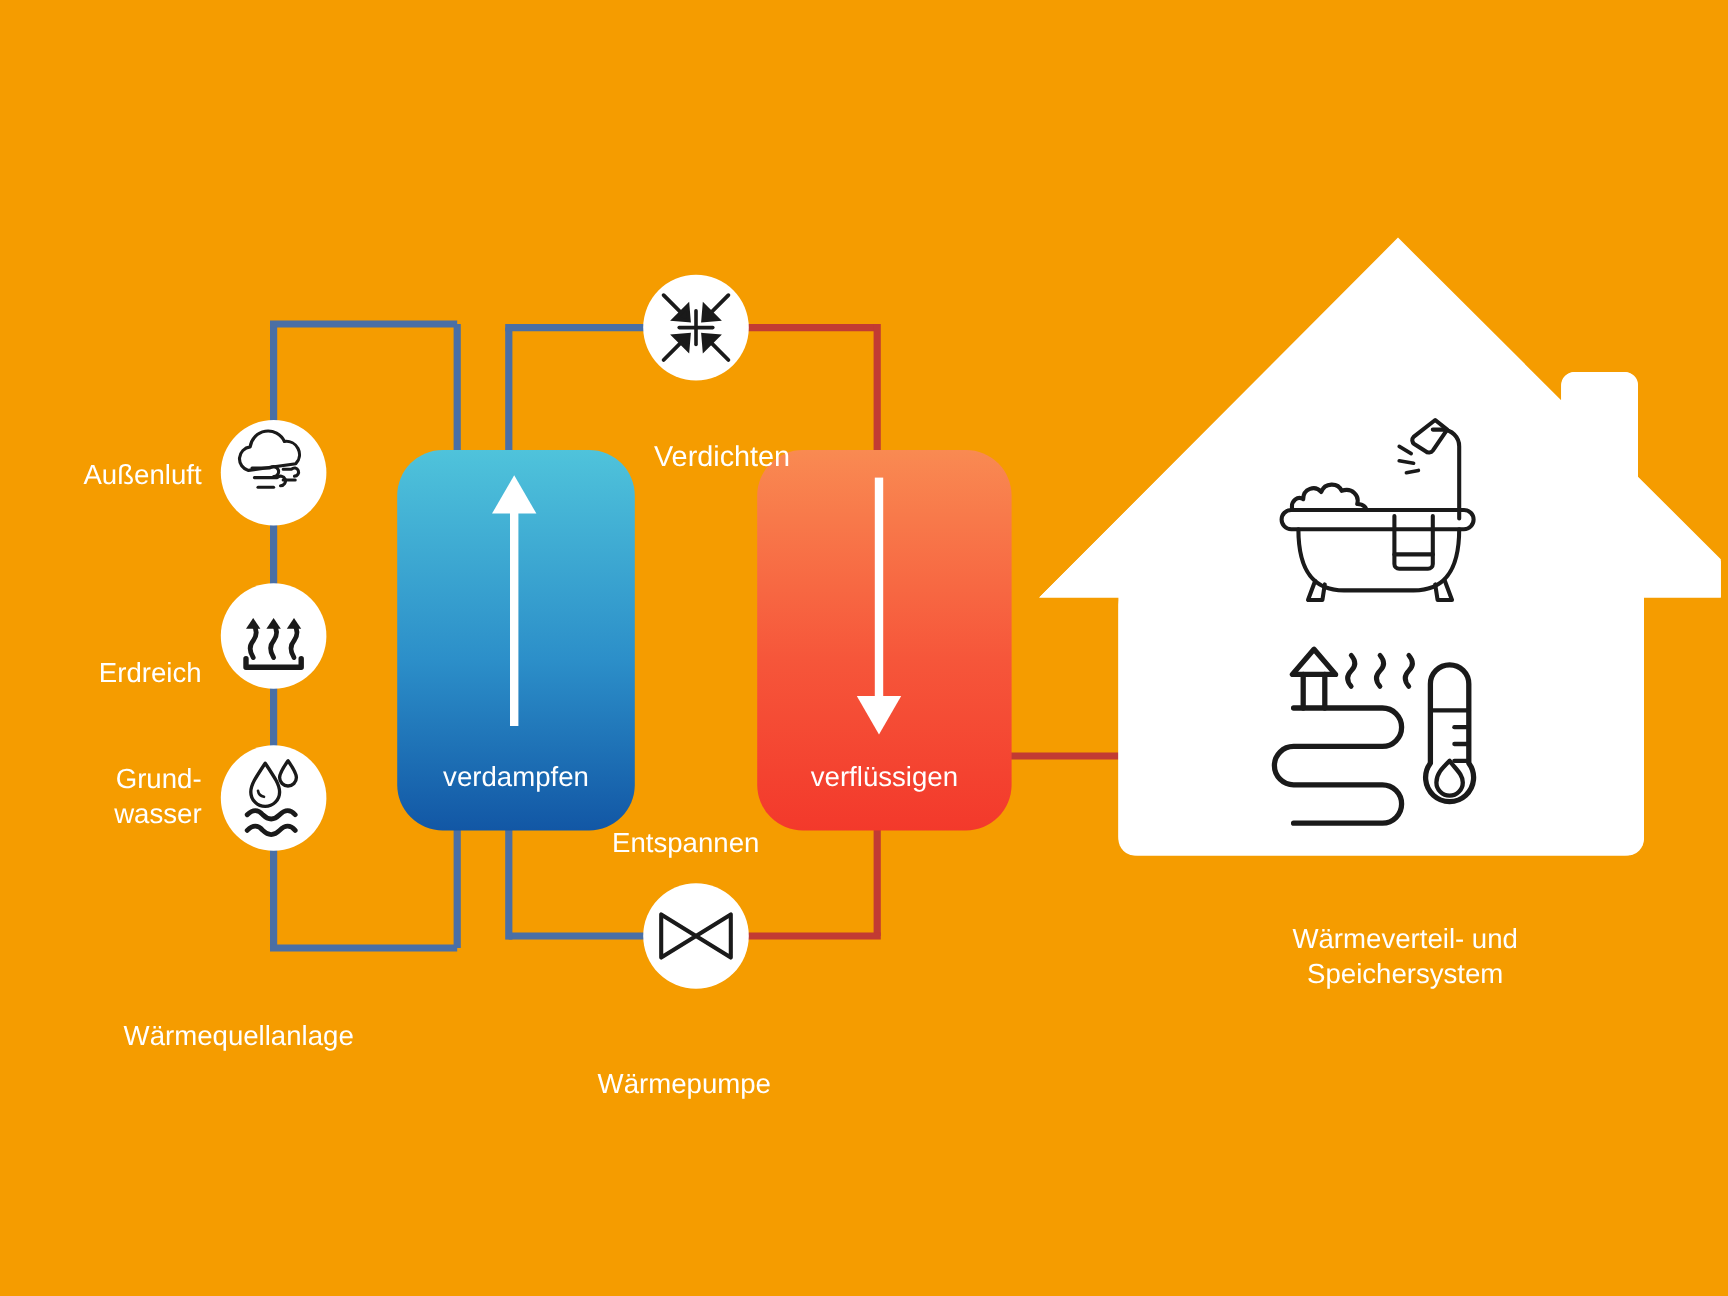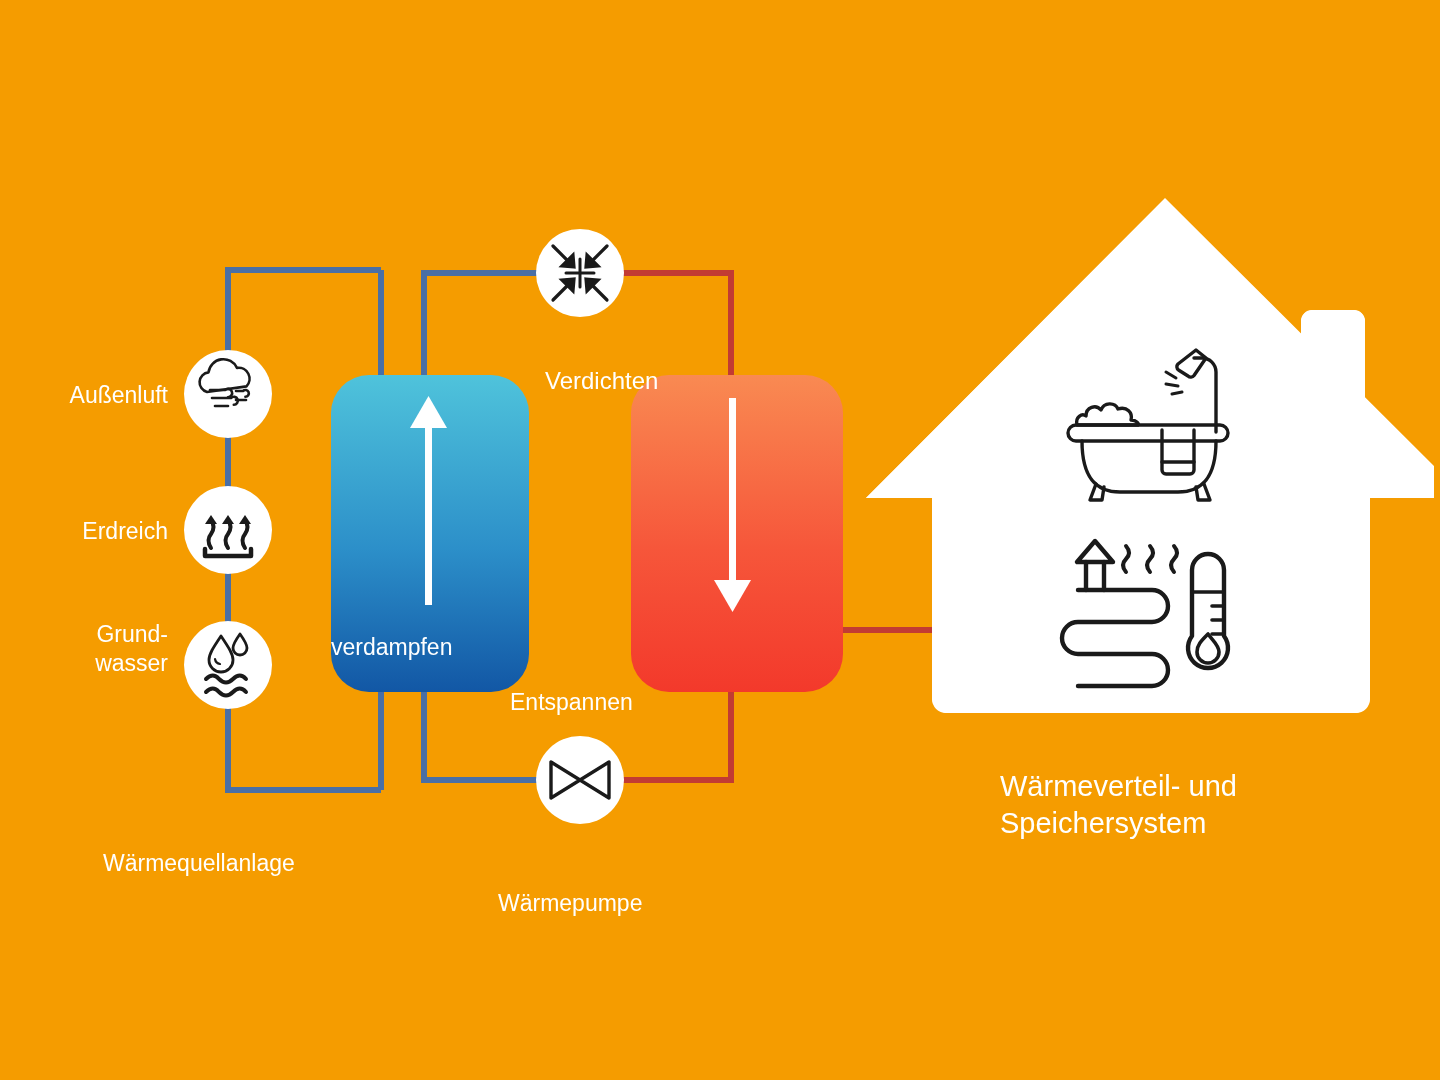--- a/index.html
+++ b/index.html
@@ -31,42 +31,42 @@
     white-space: pre;
     line-height: 1.28;
   }
   
   .src-label {
     font-size: 23px;
     text-align: right;
     right: 1272px;
   }
   #label-aussenluft { top: 381px; }
-  #label-erdreich   { top: 517px; }
-  #label-grundwasser{ top: 620px; }
+  #label-erdreich   { top: 546px; }
+  #label-grundwasser{ top: 635px; }
 
   
   #label-verdichten {
     font-size: 24px;
     left: 545px;
     top: 366px;
   }
   #label-entspannen {
     font-size: 23px;
     left: 510px;
     top: 688px;
     text-align: right;
   }
   
   #label-verdampfen {
     font-size: 23px;
     left: 331px;
     top: 633px;
     width: 198px;
-    text-align: left;
+    text-align: center;
   }
   #label-verfluessigen {
     font-size: 23px;
     left: 631px;
     top: 633px;
     width: 212px;
     text-align: center;
   }
   
   #label-waermequellanlage {
@@ -74,24 +74,25 @@
     left: 103px;
     top: 849px;
   }
   #label-waermepumpe {
     font-size: 23px;
     left: 498px;
     top: 849px;
     margin-top: 40px;
   }
   #label-verteilsystem {
-    font-size: 29px;
+    font-size: 23px;
     left: 1000px;
     top: 768px;
     width: 342px;
+    text-align: center;
   }
 </style>
 </head>
 <body>
 
 <div id="stage">
 
   <svg id="diagram-svg" viewBox="0 0 1440 1080" xmlns="http://www.w3.org/2000/svg">
     <defs>
       <linearGradient id="gradEvap" x1="0" y1="0" x2="0" y2="1">
@@ -324,20 +325,21 @@
 
   <div class="lbl src-label" id="label-grundwasser">Grund-
 wasser</div>
 
   <div class="lbl" id="label-verdichten">Verdichten</div>
 
   <div class="lbl" id="label-entspannen">Entspannen</div>
 
   <div class="lbl" id="label-verdampfen">verdampfen</div>
 
+  <div class="lbl" id="label-verfluessigen">verflüssigen</div>
 
   <div class="lbl" id="label-waermequellanlage">Wärmequellanlage</div>
 
   <div class="lbl" id="label-waermepumpe">Wärmepumpe</div>
 
   <div class="lbl" id="label-verteilsystem">Wärmeverteil- und
 Speichersystem</div>
 
 </div>
 

